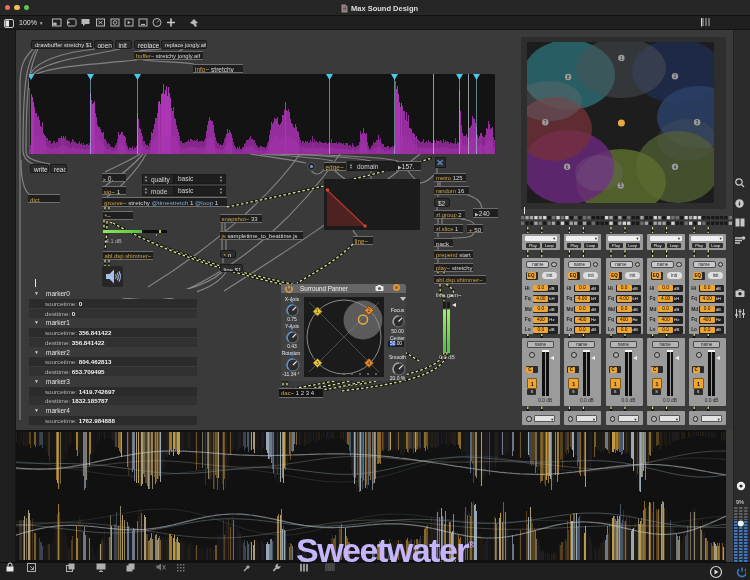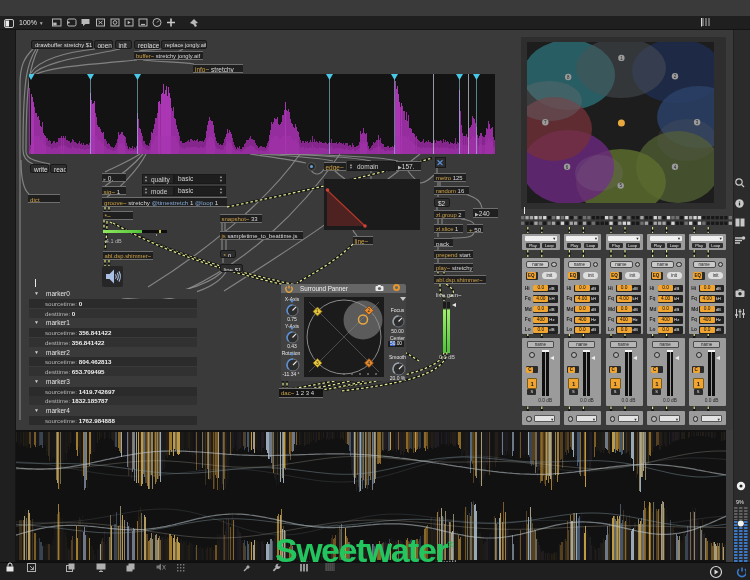--- a/index.html
+++ b/index.html
@@ -839,26 +839,36 @@
         <path d="M325.5 130v-36M343.5 2v60M352.5 2v53M454.5 2v41M455.5 2v29M455.5 130v-58M599.5 2v21M599.5 130v-41" stroke="#54687e" stroke-width="1"></path>
         <polyline points="0,37.9 3,38.2 6,38.4 9,38.6 12,38.8 15,38.9 18,39.0 21,39.1 24,39.1 27,39.1 30,39.0 33,38.9 36,38.8 39,38.6 42,38.3 45,38.0 48,37.7 51,37.3 54,36.9 57,36.4 60,35.9 63,35.4 66,34.8 69,34.3 72,33.7 75,33.0 78,32.4 81,31.7 84,31.1 87,30.4 90,29.7 93,29.1 96,28.4 99,27.8 102,27.1 105,26.5 108,25.9 111,25.4 114,24.8 117,24.3 120,23.8 123,23.4 126,23.0 129,22.6 132,22.3 135,22.0 138,21.7 141,21.5 144,21.3 147,21.2 150,21.1 153,21.0 156,21.0 159,21.0 162,21.0 165,21.1 168,21.2 171,21.3 174,21.5 177,21.6 180,21.8 183,22.0 186,22.2 189,22.5 192,22.7 195,22.9 198,23.2 201,23.4 204,23.6 207,23.8 210,24.1 213,24.3 216,24.5 219,24.7 222,24.8 225,25.0 228,25.1 231,25.2 234,25.3 237,25.4 240,25.5 243,25.5 246,25.6 249,25.6 252,25.6 255,25.5 258,25.5 261,25.4 264,25.4 267,25.3 270,25.2 273,25.1 276,25.0 279,24.9 282,24.8 285,24.7 288,24.6 291,24.5 294,24.4 297,24.3 300,24.2 303,24.1 306,24.0 309,24.0 312,23.9 315,23.9 318,23.9 321,23.9 324,23.9 327,23.9 330,24.0 333,24.0 336,24.1 339,24.2 342,24.4 345,24.5 348,24.7 351,24.8 354,25.0 357,25.3 360,25.5 363,25.8 366,26.0 369,26.3 372,26.6 375,26.9 378,27.3 381,27.6 384,28.0 387,28.3 390,28.7 393,29.1 396,29.5 399,29.9 402,30.4 405,30.8 408,31.2 411,31.7 414,32.1 417,32.6 420,33.0 423,33.5 426,33.9 429,34.4 432,34.9 435,35.3 438,35.8 441,36.3 444,36.7 447,37.2 450,37.6 453,38.1 456,38.5 459,39.0 462,39.4 465,39.8 468,40.2 471,40.6 474,41.0 477,41.4 480,41.7 483,42.1 486,42.4 489,42.7 492,43.0 495,43.2 498,43.5 501,43.7 504,43.9 507,44.0 510,44.1 513,44.2 516,44.3 519,44.3 522,44.3 525,44.3 528,44.3 531,44.2 534,44.0 537,43.9 540,43.7 543,43.5 546,43.3 549,43.0 552,42.7 555,42.4 558,42.1 561,41.7 564,41.3 567,40.9 570,40.5 573,40.1 576,39.7 579,39.3 582,38.8 585,38.4 588,38.0 591,37.6 594,37.2 597,36.8 600,36.4 603,36.1 606,35.8 609,35.5 612,35.2 615,35.0 618,34.8 621,34.6 624,34.5 627,34.4 630,34.4 633,34.4 636,34.5 639,34.5 642,34.7 645,34.9 648,35.1 651,35.3 654,35.7 657,36.0 660,36.4 663,36.8 666,37.2 669,37.7 672,38.2 675,38.7 678,39.2 681,39.8 684,40.3 687,40.9 690,41.5 693,42.0 696,42.6 699,43.1 702,43.6 705,44.1 708,44.6 711,45.0" fill="none" stroke="#c2ccd2" stroke-width="1.2" opacity="0.55"></polyline>
         <polyline points="0,32.6 3,32.7 6,32.9 9,33.0 12,33.1 15,33.1 18,33.2 21,33.3 24,33.3 27,33.3 30,33.4 33,33.4 36,33.4 39,33.4 42,33.4 45,33.5 48,33.5 51,33.5 54,33.6 57,33.7 60,33.8 63,33.9 66,34.0 69,34.1 72,34.3 75,34.5 78,34.7 81,35.0 84,35.3 87,35.6 90,35.9 93,36.2 96,36.6 99,37.0 102,37.4 105,37.8 108,38.2 111,38.6 114,39.0 117,39.4 120,39.8 123,40.3 126,40.6 129,41.0 132,41.4 135,41.7 138,42.1 141,42.4 144,42.6 147,42.9 150,43.0 153,43.2 156,43.3 159,43.4 162,43.5 165,43.5 168,43.4 171,43.4 174,43.3 177,43.1 180,43.0 183,42.8 186,42.5 189,42.3 192,42.0 195,41.7 198,41.4 201,41.1 204,40.7 207,40.4 210,40.1 213,39.8 216,39.4 219,39.1 222,38.9 225,38.6 228,38.4 231,38.2 234,38.0 237,37.8 240,37.7 243,37.7 246,37.6 249,37.6 252,37.7 255,37.8 258,37.9 261,38.1 264,38.2 267,38.5 270,38.7 273,39.0 276,39.3 279,39.7 282,40.0 285,40.4 288,40.8 291,41.2 294,41.5 297,41.9 300,42.3 303,42.6 306,42.9 309,43.2 312,43.5 315,43.8 318,44.0 321,44.1 324,44.2 327,44.3 330,44.3 333,44.3 336,44.2 339,44.1 342,43.9 345,43.6 348,43.3 351,43.0 354,42.6 357,42.1 360,41.7 363,41.1 366,40.5 369,39.9 372,39.3 375,38.6 378,37.9 381,37.2 384,36.5 387,35.8 390,35.1 393,34.4 396,33.7 399,33.0 402,32.3 405,31.7 408,31.0 411,30.5 414,29.9 417,29.4 420,28.9 423,28.5 426,28.2 429,27.9 432,27.6 435,27.4 438,27.2 441,27.1 444,27.0 447,27.0 450,27.0 453,27.1 456,27.2 459,27.4 462,27.5 465,27.7 468,28.0 471,28.2 474,28.5 477,28.8 480,29.1 483,29.4 486,29.7 489,30.0 492,30.3 495,30.5 498,30.8 501,31.0 504,31.2 507,31.4 510,31.6 513,31.7 516,31.8 519,31.9 522,32.0 525,32.0 528,32.0 531,32.0 534,31.9 537,31.9 540,31.8 543,31.7 546,31.6 549,31.4 552,31.3 555,31.2 558,31.1 561,31.0 564,30.9 567,30.8 570,30.7 573,30.7 576,30.7 579,30.7 582,30.7 585,30.8 588,31.0 591,31.2 594,31.4 597,31.7 600,32.0 603,32.4 606,32.8 609,33.2 612,33.7 615,34.3 618,34.8 621,35.5 624,36.1 627,36.8 630,37.5 633,38.2 636,38.9 639,39.6 642,40.3 645,41.0 648,41.7 651,42.4 654,43.1 657,43.7 660,44.3 663,44.8 666,45.3 669,45.7 672,46.1 675,46.4 678,46.7 681,46.9 684,47.0 687,47.0 690,47.0 693,46.8 696,46.6 699,46.4 702,46.0 705,45.6 708,45.2 711,44.6" fill="none" stroke="#8fa4b0" stroke-width="1.0" opacity="0.4"></polyline>
         <polyline points="0,38.9 3,38.9 6,38.9 9,38.9 12,39.0 15,39.0 18,39.0 21,39.0 24,39.0 27,39.0 30,38.9 33,38.9 36,38.8 39,38.8 42,38.7 45,38.5 48,38.4 51,38.2 54,38.1 57,37.9 60,37.6 63,37.4 66,37.1 69,36.9 72,36.6 75,36.2 78,35.9 81,35.6 84,35.3 87,34.9 90,34.6 93,34.2 96,33.9 99,33.5 102,33.2 105,32.9 108,32.6 111,32.3 114,32.0 117,31.7 120,31.5 123,31.3 126,31.1 129,31.0 132,30.9 135,30.8 138,30.8 141,30.7 144,30.8 147,30.8 150,30.9 153,31.0 156,31.2 159,31.4 162,31.6 165,31.8 168,32.1 171,32.3 174,32.6 177,32.9 180,33.3 183,33.6 186,33.9 189,34.3 192,34.6 195,34.9 198,35.3 201,35.6 204,35.9 207,36.1 210,36.4 213,36.6 216,36.8 219,37.0 222,37.1 225,37.2 228,37.3 231,37.3 234,37.3 237,37.2 240,37.1 243,37.0 246,36.8 249,36.6 252,36.4 255,36.1 258,35.8 261,35.4 264,35.0 267,34.7 270,34.2 273,33.8 276,33.4 279,32.9 282,32.4 285,32.0 288,31.5 291,31.0 294,30.6 297,30.1 300,29.7 303,29.3 306,28.9 309,28.5 312,28.1 315,27.8 318,27.5 321,27.3 324,27.0 327,26.9 330,26.7 333,26.6 336,26.5 339,26.5 342,26.5 345,26.5 348,26.6 351,26.6 354,26.8 357,26.9 360,27.1 363,27.3 366,27.5 369,27.8 372,28.0 375,28.3 378,28.5 381,28.8 384,29.1 387,29.4 390,29.7 393,29.9 396,30.2 399,30.4 402,30.7 405,30.9 408,31.1 411,31.3 414,31.5 417,31.6 420,31.7 423,31.8 426,31.9 429,32.0 432,32.1 435,32.1 438,32.1 441,32.1 444,32.1 447,32.0 450,32.0 453,32.0 456,31.9 459,31.8 462,31.8 465,31.7 468,31.7 471,31.6 474,31.6 477,31.6 480,31.6 483,31.6 486,31.6 489,31.6 492,31.7 495,31.8 498,31.9 501,32.0 504,32.2 507,32.4 510,32.6 513,32.8 516,33.1 519,33.3 522,33.6 525,33.9 528,34.2 531,34.5 534,34.9 537,35.2 540,35.5 543,35.9 546,36.2 549,36.5 552,36.8 555,37.1 558,37.4 561,37.7 564,37.9 567,38.1 570,38.3 573,38.4 576,38.5 579,38.6 582,38.6 585,38.5 588,38.5 591,38.3 594,38.2 597,38.0 600,37.7 603,37.4 606,37.0 609,36.7 612,36.2 615,35.7 618,35.2 621,34.7 624,34.1 627,33.5 630,32.9 633,32.2 636,31.6 639,30.9 642,30.2 645,29.5 648,28.8 651,28.1 654,27.5 657,26.8 660,26.2 663,25.5 666,25.0 669,24.4 672,23.9 675,23.4 678,22.9 681,22.5 684,22.2 687,21.9 690,21.6 693,21.4 696,21.2 699,21.1 702,21.0 705,21.0 708,21.0 711,21.1" fill="none" stroke="#d8d2c2" stroke-width="0.9" opacity="0.28"></polyline>
         <polyline points="0,31.6 3,31.8 6,31.9 9,32.2 12,32.4 15,32.7 18,33.0 21,33.3 24,33.6 27,34.0 30,34.4 33,34.8 36,35.3 39,35.8 42,36.2 45,36.7 48,37.3 51,37.8 54,38.3 57,38.9 60,39.4 63,39.9 66,40.5 69,41.0 72,41.5 75,42.0 78,42.5 81,43.0 84,43.4 87,43.8 90,44.2 93,44.6 96,44.9 99,45.2 102,45.5 105,45.7 108,45.9 111,46.0 114,46.1 117,46.2 120,46.2 123,46.2 126,46.2 129,46.1 132,46.0 135,45.8 138,45.6 141,45.4 144,45.2 147,44.9 150,44.6 153,44.3 156,44.0 159,43.6 162,43.3 165,42.9 168,42.6 171,42.2 174,41.9 177,41.5 180,41.2 183,40.8 186,40.5 189,40.2 192,40.0 195,39.7 198,39.5 201,39.4 204,39.2 207,39.1 210,39.1 213,39.0 216,39.0 219,39.1 222,39.2 225,39.3 228,39.5 231,39.7 234,39.9 237,40.2 240,40.6 243,40.9 246,41.3 249,41.7 252,42.2 255,42.7 258,43.2 261,43.7 264,44.2 267,44.7 270,45.3 273,45.8 276,46.4 279,46.9 282,47.5 285,48.0 288,48.5 291,49.0 294,49.5 297,49.9 300,50.3 303,50.7 306,51.0 309,51.3 312,51.5 315,51.7 318,51.9 321,52.0 324,52.0 327,52.0 330,51.9 333,51.8 336,51.6 339,51.3 342,51.0 345,50.7 348,50.2 351,49.8 354,49.2 357,48.7 360,48.0 363,47.4 366,46.7 369,45.9 372,45.1 375,44.3 378,43.4 381,42.6 384,41.7 387,40.8 390,39.8 393,38.9 396,38.0 399,37.1 402,36.2 405,35.3 408,34.4 411,33.5 414,32.7 417,31.9 420,31.2 423,30.4 426,29.8 429,29.1 432,28.6 435,28.0 438,27.6 441,27.2 444,26.8 447,26.5 450,26.3 453,26.1 456,26.0 459,26.0 462,26.0 465,26.1 468,26.3 471,26.5 474,26.7 477,27.0 480,27.4 483,27.8 486,28.3 489,28.8 492,29.3 495,29.8 498,30.4 501,31.0 504,31.7 507,32.3 510,33.0 513,33.6 516,34.3 519,34.9 522,35.6 525,36.2 528,36.8 531,37.4 534,37.9 537,38.4 540,38.9 543,39.3 546,39.7 549,40.1 552,40.4 555,40.6 558,40.8 561,41.0 564,41.1 567,41.1 570,41.1 573,41.0 576,40.9 579,40.8 582,40.5 585,40.3 588,40.0 591,39.6 594,39.2 597,38.8 600,38.4 603,37.9 606,37.4 609,36.9 612,36.3 615,35.8 618,35.2 621,34.6 624,34.1 627,33.5 630,33.0 633,32.4 636,31.9 639,31.4 642,30.9 645,30.5 648,30.0 651,29.7 654,29.3 657,29.0 660,28.7 663,28.5 666,28.3 669,28.1 672,28.0 675,27.9 678,27.9 681,27.9 684,28.0 687,28.0 690,28.1 693,28.3 696,28.5 699,28.7 702,28.9 705,29.1 708,29.4 711,29.7" fill="none" stroke="#76898f" stroke-width="0.8" opacity="0.25"></polyline>
         <polyline points="0,105.1 3,104.2 6,103.3 9,102.5 12,101.6 15,100.8 18,100.1 21,99.4 24,98.7 27,98.1 30,97.5 33,97.0 36,96.6 39,96.2 42,95.9 45,95.7 48,95.5 51,95.4 54,95.3 57,95.3 60,95.4 63,95.5 66,95.7 69,95.9 72,96.2 75,96.4 78,96.7 81,97.0 84,97.4 87,97.7 90,98.0 93,98.3 96,98.6 99,98.9 102,99.2 105,99.4 108,99.6 111,99.7 114,99.8 117,99.8 120,99.7 123,99.7 126,99.5 129,99.3 132,99.0 135,98.7 138,98.3 141,97.9 144,97.4 147,96.8 150,96.3 153,95.6 156,95.0 159,94.3 162,93.5 165,92.8 168,92.1 171,91.3 174,90.6 177,89.8 180,89.1 183,88.4 186,87.8 189,87.1 192,86.6 195,86.0 198,85.6 201,85.1 204,84.8 207,84.5 210,84.3 213,84.1 216,84.0 219,84.0 222,84.1 225,84.2 228,84.4 231,84.6 234,85.0 237,85.3 240,85.8 243,86.3 246,86.8 249,87.4 252,88.0 255,88.6 258,89.2 261,89.9 264,90.6 267,91.2 270,91.9 273,92.5 276,93.2 279,93.8 282,94.4 285,94.9 288,95.4 291,95.8 294,96.2 297,96.6 300,96.9 303,97.1 306,97.3 309,97.5 312,97.6 315,97.6 318,97.6 321,97.5 324,97.4 327,97.3 330,97.1 333,96.8 336,96.6 339,96.3 342,96.1 345,95.8 348,95.5 351,95.2 354,94.9 357,94.7 360,94.4 363,94.2 366,94.0 369,93.9 372,93.8 375,93.8 378,93.8 381,93.8 384,93.9 387,94.1 390,94.3 393,94.6 396,94.9 399,95.3 402,95.7 405,96.2 408,96.7 411,97.3 414,97.9 417,98.5 420,99.2 423,99.9 426,100.6 429,101.3 432,102.0 435,102.7 438,103.4 441,104.0 444,104.6 447,105.2 450,105.8 453,106.3 456,106.7 459,107.1 462,107.4 465,107.7 468,107.9 471,108.0 474,108.0 477,108.0 480,107.8 483,107.6 486,107.4 489,107.0 492,106.6 495,106.1 498,105.6 501,104.9 504,104.3 507,103.6 510,102.9 513,102.1 516,101.3 519,100.5 522,99.7 525,98.9 528,98.1 531,97.3 534,96.6 537,95.9 540,95.2 543,94.6 546,94.0 549,93.5 552,93.0 555,92.7 558,92.4 561,92.1 564,92.0 567,91.9 570,92.0 573,92.1 576,92.3 579,92.5 582,92.8 585,93.2 588,93.7 591,94.2 594,94.8 597,95.4 600,96.1 603,96.8 606,97.5 609,98.2 612,98.9 615,99.6 618,100.3 621,101.0 624,101.6 627,102.2 630,102.7 633,103.2 636,103.6 639,103.9 642,104.1 645,104.3 648,104.3 651,104.3 654,104.1 657,103.9 660,103.5 663,103.1 666,102.5 669,101.9 672,101.1 675,100.3 678,99.4 681,98.4 684,97.3 687,96.1 690,94.9 693,93.7 696,92.4 699,91.1 702,89.8 705,88.4 708,87.1 711,85.7" fill="none" stroke="#c2ccd2" stroke-width="1.2" opacity="0.55"></polyline>
         <polyline points="0,94.4 3,94.5 6,94.7 9,94.9 12,95.1 15,95.3 18,95.6 21,95.9 24,96.1 27,96.4 30,96.7 33,97.1 36,97.4 39,97.8 42,98.1 45,98.5 48,98.9 51,99.2 54,99.6 57,100.0 60,100.3 63,100.7 66,101.0 69,101.3 72,101.6 75,101.9 78,102.1 81,102.4 84,102.6 87,102.7 90,102.8 93,102.9 96,103.0 99,103.0 102,103.0 105,102.9 108,102.8 111,102.6 114,102.4 117,102.2 120,101.9 123,101.6 126,101.3 129,100.9 132,100.5 135,100.0 138,99.5 141,99.0 144,98.5 147,97.9 150,97.4 153,96.8 156,96.2 159,95.6 162,95.0 165,94.5 168,93.9 171,93.3 174,92.8 177,92.3 180,91.8 183,91.3 186,90.9 189,90.5 192,90.1 195,89.8 198,89.5 201,89.3 204,89.1 207,88.9 210,88.8 213,88.8 216,88.7 219,88.8 222,88.8 225,88.9 228,89.1 231,89.3 234,89.5 237,89.7 240,90.0 243,90.3 246,90.7 249,91.0 252,91.4 255,91.7 258,92.1 261,92.5 264,92.9 267,93.3 270,93.6 273,94.0 276,94.3 279,94.6 282,94.9 285,95.2 288,95.4 291,95.6 294,95.8 297,96.0 300,96.1 303,96.1 306,96.2 309,96.2 312,96.1 315,96.0 318,95.9 321,95.8 324,95.6 327,95.4 330,95.1 333,94.9 336,94.6 339,94.3 342,94.0 345,93.6 348,93.3 351,92.9 354,92.6 357,92.2 360,91.9 363,91.6 366,91.2 369,90.9 372,90.7 375,90.4 378,90.2 381,89.9 384,89.8 387,89.6 390,89.5 393,89.4 396,89.3 399,89.3 402,89.3 405,89.4 408,89.4 411,89.5 414,89.7 417,89.8 420,90.0 423,90.2 426,90.4 429,90.6 432,90.9 435,91.1 438,91.4 441,91.6 444,91.9 447,92.1 450,92.3 453,92.6 456,92.8 459,92.9 462,93.1 465,93.2 468,93.3 471,93.4 474,93.4 477,93.4 480,93.4 483,93.3 486,93.2 489,93.0 492,92.8 495,92.6 498,92.3 501,92.0 504,91.7 507,91.3 510,90.9 513,90.5 516,90.0 519,89.6 522,89.1 525,88.6 528,88.1 531,87.6 534,87.2 537,86.7 540,86.2 543,85.8 546,85.3 549,84.9 552,84.6 555,84.2 558,83.9 561,83.6 564,83.4 567,83.2 570,83.1 573,83.0 576,83.0 579,83.0 582,83.1 585,83.2 588,83.4 591,83.6 594,83.9 597,84.2 600,84.6 603,85.0 606,85.4 609,85.9 612,86.4 615,87.0 618,87.5 621,88.1 624,88.7 627,89.3 630,89.9 633,90.5 636,91.1 639,91.7 642,92.3 645,92.8 648,93.4 651,93.9 654,94.3 657,94.8 660,95.1 663,95.5 666,95.8 669,96.0 672,96.2 675,96.4 678,96.5 681,96.5 684,96.5 687,96.4 690,96.3 693,96.1 696,95.9 699,95.6 702,95.3 705,94.9 708,94.5 711,94.1" fill="none" stroke="#8fa4b0" stroke-width="1.0" opacity="0.4"></polyline>
         <polyline points="0,96.0 3,95.7 6,95.4 9,95.1 12,94.8 15,94.5 18,94.2 21,94.0 24,93.8 27,93.5 30,93.4 33,93.2 36,93.1 39,92.9 42,92.8 45,92.8 48,92.7 51,92.7 54,92.7 57,92.8 60,92.8 63,92.9 66,93.0 69,93.2 72,93.3 75,93.5 78,93.8 81,94.0 84,94.3 87,94.6 90,94.9 93,95.2 96,95.6 99,95.9 102,96.3 105,96.8 108,97.2 111,97.6 114,98.1 117,98.5 120,99.0 123,99.5 126,99.9 129,100.4 132,100.9 135,101.4 138,101.9 141,102.3 144,102.8 147,103.3 150,103.7 153,104.1 156,104.5 159,104.9 162,105.3 165,105.7 168,106.0 171,106.3 174,106.6 177,106.9 180,107.1 183,107.4 186,107.5 189,107.7 192,107.8 195,107.9 198,108.0 201,108.0 204,108.0 207,108.0 210,107.9 213,107.8 216,107.6 219,107.5 222,107.3 225,107.1 228,106.8 231,106.5 234,106.2 237,105.9 240,105.5 243,105.1 246,104.7 249,104.3 252,103.8 255,103.3 258,102.8 261,102.3 264,101.8 267,101.3 270,100.8 273,100.2 276,99.7 279,99.2 282,98.6 285,98.1 288,97.5 291,97.0 294,96.5 297,96.0 300,95.5 303,95.0 306,94.5 309,94.1 312,93.6 315,93.2 318,92.8 321,92.4 324,92.1 327,91.8 330,91.5 333,91.2 336,90.9 339,90.7 342,90.5 345,90.4 348,90.2 351,90.1 354,90.1 357,90.0 360,90.0 363,90.0 366,90.0 369,90.1 372,90.2 375,90.3 378,90.4 381,90.6 384,90.8 387,91.0 390,91.2 393,91.4 396,91.7 399,92.0 402,92.2 405,92.5 408,92.8 411,93.1 414,93.5 417,93.8 420,94.1 423,94.4 426,94.7 429,95.1 432,95.4 435,95.7 438,96.0 441,96.3 444,96.6 447,96.9 450,97.1 453,97.4 456,97.6 459,97.9 462,98.1 465,98.3 468,98.5 471,98.6 474,98.8 477,98.9 480,99.0 483,99.1 486,99.2 489,99.2 492,99.3 495,99.3 498,99.3 501,99.3 504,99.3 507,99.2 510,99.2 513,99.1 516,99.0 519,98.9 522,98.8 525,98.7 528,98.6 531,98.5 534,98.3 537,98.2 540,98.1 543,97.9 546,97.8 549,97.6 552,97.5 555,97.3 558,97.2 561,97.0 564,96.9 567,96.7 570,96.6 573,96.5 576,96.4 579,96.3 582,96.2 585,96.1 588,96.0 591,95.9 594,95.9 597,95.8 600,95.8 603,95.8 606,95.7 609,95.7 612,95.7 615,95.8 618,95.8 621,95.8 624,95.9 627,95.9 630,96.0 633,96.0 636,96.1 639,96.2 642,96.3 645,96.4 648,96.4 651,96.5 654,96.6 657,96.7 660,96.8 663,96.9 666,97.0 669,97.0 672,97.1 675,97.2 678,97.3 681,97.3 684,97.4 687,97.4 690,97.4 693,97.5 696,97.5 699,97.5 702,97.5 705,97.4 708,97.4 711,97.4" fill="none" stroke="#d8d2c2" stroke-width="0.9" opacity="0.28"></polyline>
         <polyline points="0,92.0 3,92.0 6,92.1 9,92.2 12,92.2 15,92.3 18,92.3 21,92.4 24,92.4 27,92.4 30,92.4 33,92.4 36,92.4 39,92.3 42,92.2 45,92.1 48,92.0 51,91.8 54,91.6 57,91.4 60,91.1 63,90.8 66,90.5 69,90.1 72,89.7 75,89.3 78,88.8 81,88.3 84,87.8 87,87.3 90,86.7 93,86.2 96,85.6 99,85.0 102,84.5 105,83.9 108,83.3 111,82.8 114,82.3 117,81.7 120,81.3 123,80.8 126,80.4 129,80.0 132,79.7 135,79.5 138,79.3 141,79.1 144,79.0 147,79.0 150,79.0 153,79.2 156,79.3 159,79.6 162,79.9 165,80.3 168,80.8 171,81.3 174,81.9 177,82.6 180,83.3 183,84.1 186,84.9 189,85.8 192,86.7 195,87.7 198,88.7 201,89.7 204,90.7 207,91.7 210,92.8 213,93.8 216,94.8 219,95.9 222,96.8 225,97.8 228,98.7 231,99.6 234,100.4 237,101.2 240,101.9 243,102.6 246,103.1 249,103.7 252,104.1 255,104.4 258,104.7 261,104.9 264,105.0 267,105.0 270,104.9 273,104.8 276,104.6 279,104.3 282,103.9 285,103.4 288,102.9 291,102.3 294,101.7 297,101.0 300,100.2 303,99.5 306,98.6 309,97.8 312,96.9 315,96.0 318,95.2 321,94.3 324,93.4 327,92.5 330,91.7 333,90.8 336,90.0 339,89.3 342,88.5 345,87.9 348,87.2 351,86.6 354,86.1 357,85.7 360,85.2 363,84.9 366,84.6 369,84.4 372,84.2 375,84.1 378,84.1 381,84.1 384,84.1 387,84.3 390,84.4 393,84.7 396,84.9 399,85.2 402,85.5 405,85.9 408,86.3 411,86.7 414,87.1 417,87.5 420,87.9 423,88.3 426,88.8 429,89.2 432,89.6 435,90.0 438,90.3 441,90.7 444,91.0 447,91.3 450,91.5 453,91.8 456,91.9 459,92.1 462,92.2 465,92.3 468,92.4 471,92.4 474,92.4 477,92.4 480,92.4 483,92.3 486,92.2 489,92.1 492,91.9 495,91.8 498,91.6 501,91.5 504,91.3 507,91.2 510,91.0 513,90.9 516,90.8 519,90.6 522,90.5 525,90.5 528,90.4 531,90.4 534,90.3 537,90.4 540,90.4 543,90.5 546,90.6 549,90.7 552,90.8 555,91.0 558,91.2 561,91.4 564,91.6 567,91.8 570,92.1 573,92.4 576,92.7 579,92.9 582,93.2 585,93.5 588,93.8 591,94.0 594,94.3 597,94.5 600,94.7 603,94.9 606,95.1 609,95.2 612,95.4 615,95.4 618,95.5 621,95.5 624,95.4 627,95.4 630,95.3 633,95.1 636,94.9 639,94.7 642,94.4 645,94.1 648,93.8 651,93.5 654,93.1 657,92.7 660,92.3 663,91.8 666,91.4 669,90.9 672,90.5 675,90.0 678,89.6 681,89.1 684,88.7 687,88.3 690,87.9 693,87.6 696,87.2 699,87.0 702,86.7 705,86.5 708,86.3 711,86.2" fill="none" stroke="#76898f" stroke-width="0.8" opacity="0.25"></polyline>
       </svg>
-      <div style="position:absolute;left:259px;top:98px;width:200px;color:#22c55e;font:bold 34px/34px 'Liberation Sans',sans-serif;letter-spacing:-1.5px">Sweetwater<span style="font-size:9px;vertical-align:14px">®</span></div>
+      <div style="position:absolute;left:280px;top:98px;width:200px;color:#c4b5fd;font:bold 34px/34px 'Liberation Sans',sans-serif;letter-spacing:-1.5px">Sweetwater<span style="font-size:9px;vertical-align:14px">®</span></div>
       <svg style="position:absolute;left:282px;top:128px" width="180" height="10">
         <path d="M3 4 Q80 10 158 3" fill="none" stroke="#b8b8b8" stroke-width="1.6" stroke-dasharray="1.2 1.6" opacity="0.85"></path>
       </svg>
     </div>
 <div class="abs" style="left:726px;top:430px;width:7px;height:132px;background:#3e3e3e;z-index:4"></div>
+<div class="abs" style="left:0;top:0;width:750px;height:16px;background:#262626;border-bottom:1px solid #111;z-index:7">
+<div style="position:absolute;left:4.5px;top:4.7px;width:5.6px;height:5.6px;border-radius:50%;background:#ec6a5e"></div>
+<div style="position:absolute;left:14px;top:4.7px;width:5.6px;height:5.6px;border-radius:50%;background:#f5bf4f"></div>
+<div style="position:absolute;left:23.5px;top:4.7px;width:5.6px;height:5.6px;border-radius:50%;background:#61c354"></div>
+<svg style="position:absolute;left:341px;top:3.5px" width="7" height="9">
+        <path d="M0.5 0.5h4l2 2v6h-6z" fill="#9a8a8a"></path>
+        <path d="M2 3h3.5M2 4.5h3.5M2 6h3.5" stroke="#5a3a3a" stroke-width="0.7"></path>
+      </svg>
+<div style="position:absolute;left:351px;top:3.5px;color:#dfdfdf;font:bold 7.5px 'Liberation Sans',sans-serif">Max Sound Design</div>
+</div>
 <div class="abs" style="left:0;top:16px;width:750px;height:14px;background:#1f1f1f;border-bottom:1px solid #131313;z-index:7">
       <svg style="position:absolute;left:4px;top:2.5px" width="10" height="9">
         <rect x="0.5" y="0.5" width="9" height="8" rx="1.5" fill="none" stroke="#c8c8c8"></rect>
         <rect x="1.5" y="1.5" width="3.5" height="6" fill="#e8e8e8"></rect>
       </svg>
       <div style="position:absolute;left:19px;top:3px;color:#e0e0e0;font:7px 'Liberation Sans',sans-serif">100% <span style="font-size:5px;color:#aaa">▼</span></div>
       <svg style="position:absolute;left:0;top:-16px" width="750" height="30">
         <g transform="translate(52,18)">
           <rect x="0.5" y="1" width="8.5" height="7" stroke="#b8b8b8" fill="none" stroke-width="1"></rect>
           <rect x="1.2" y="4.6" width="3.4" height="2.8" fill="#b8b8b8"></rect>

